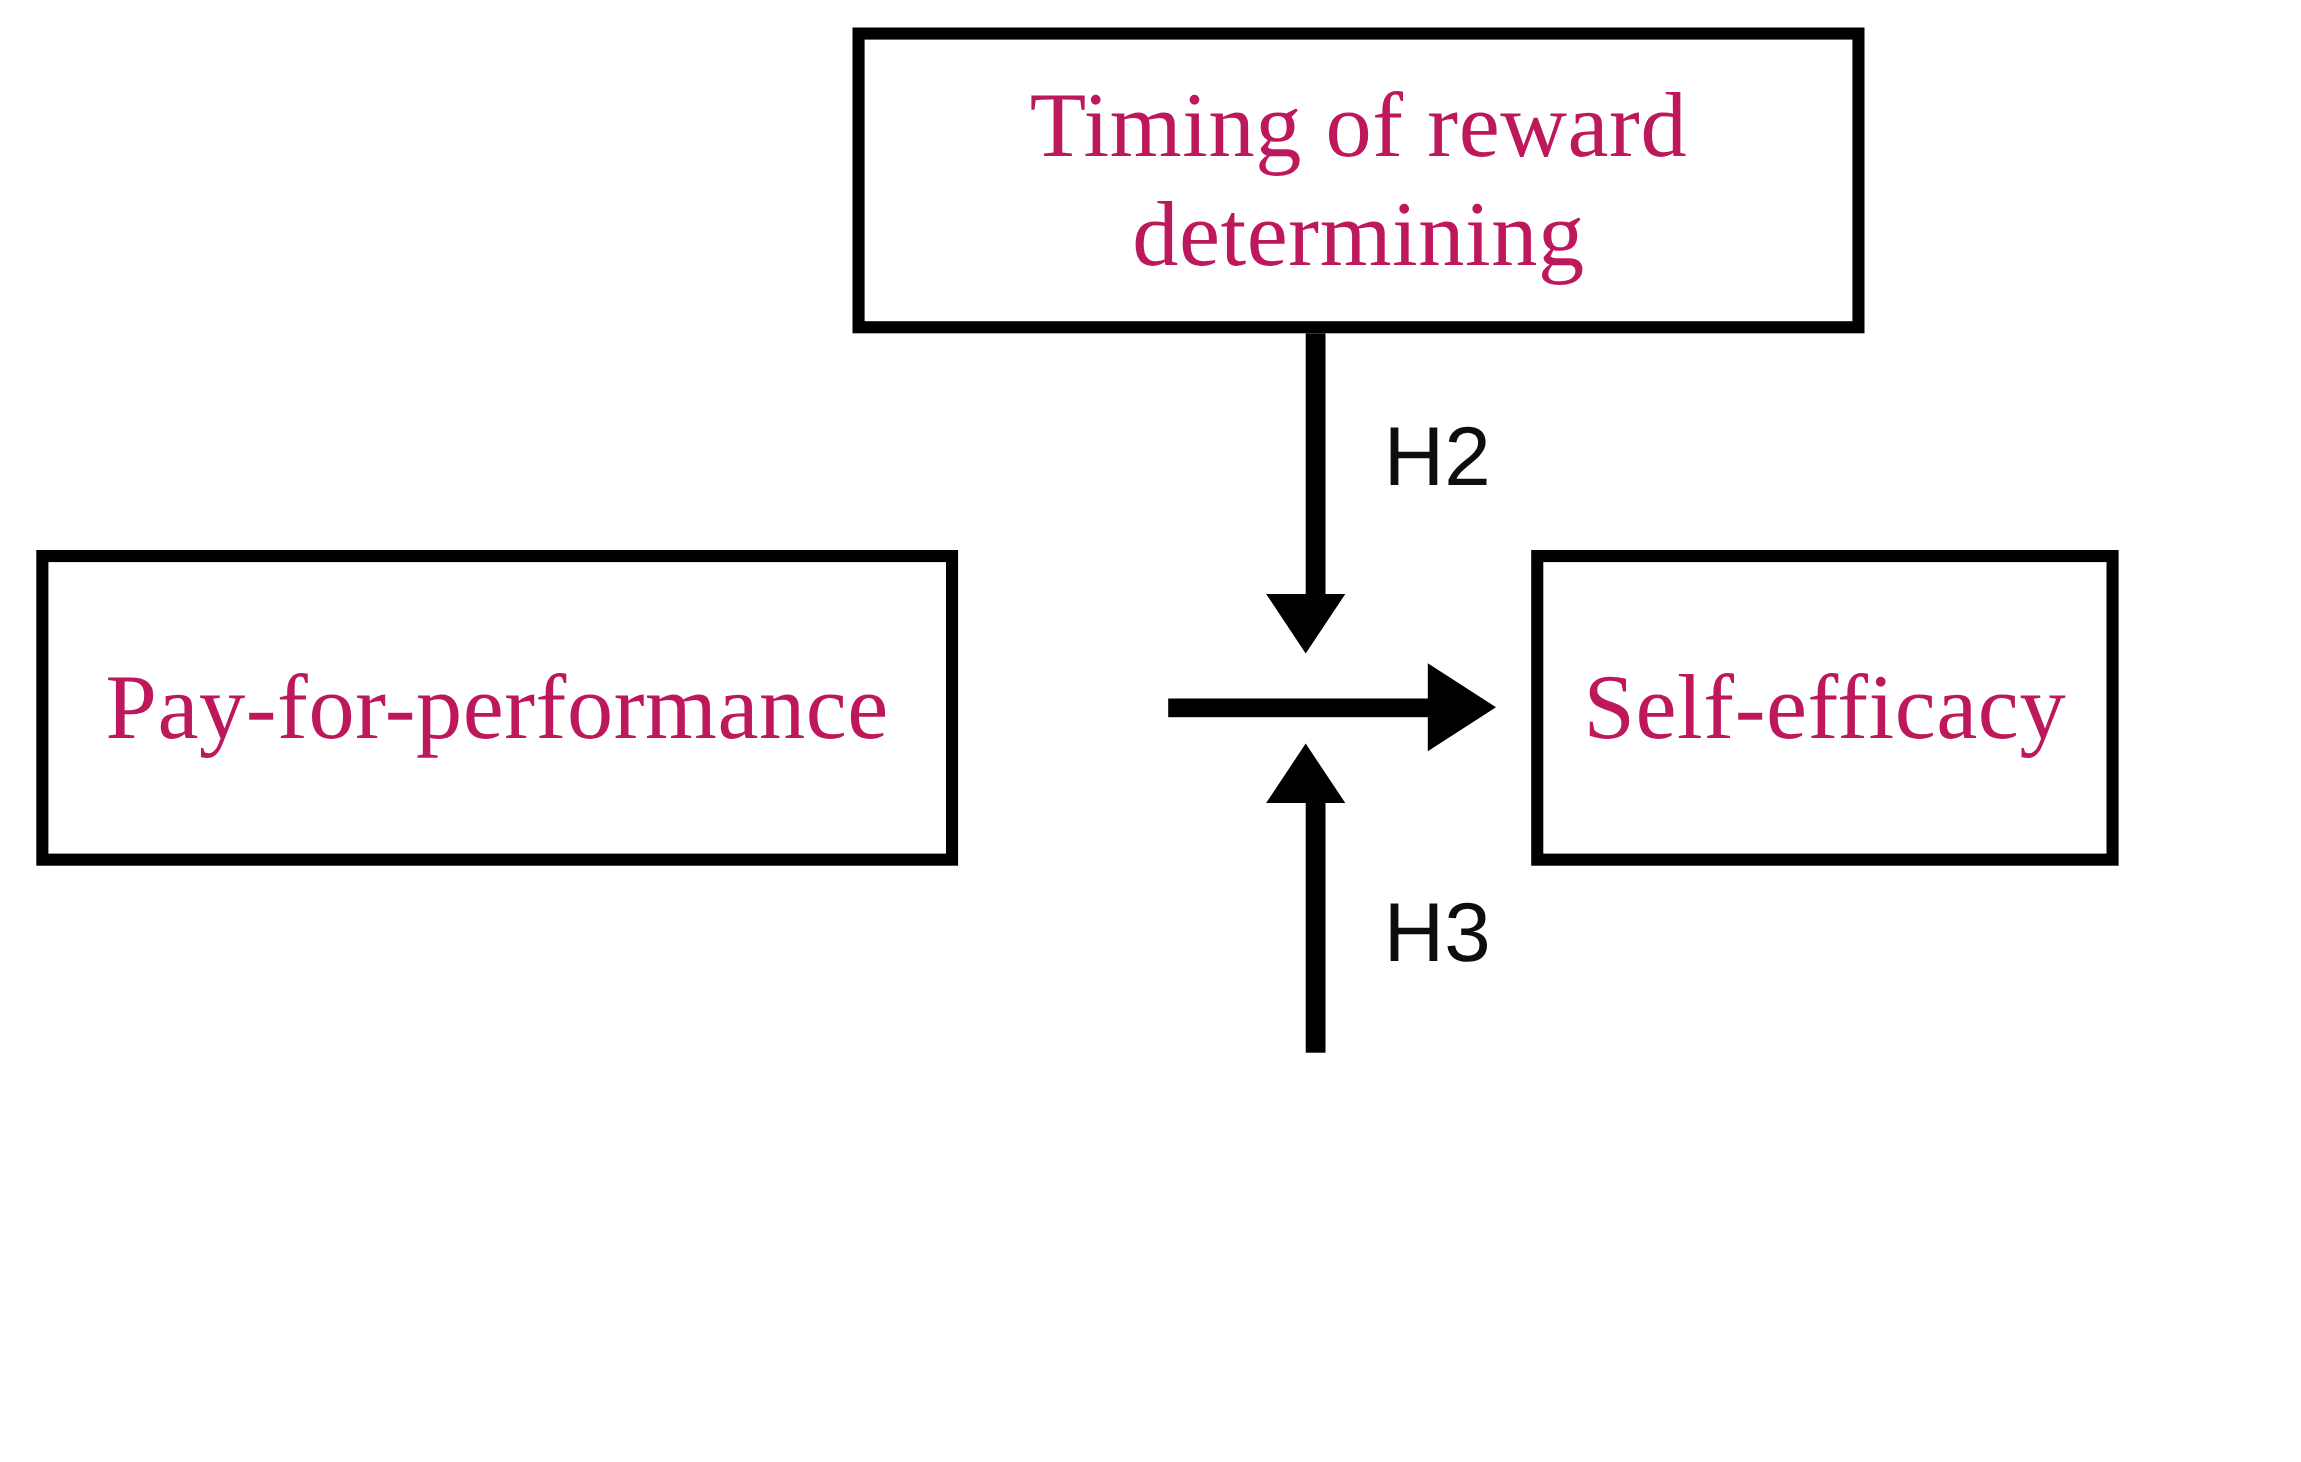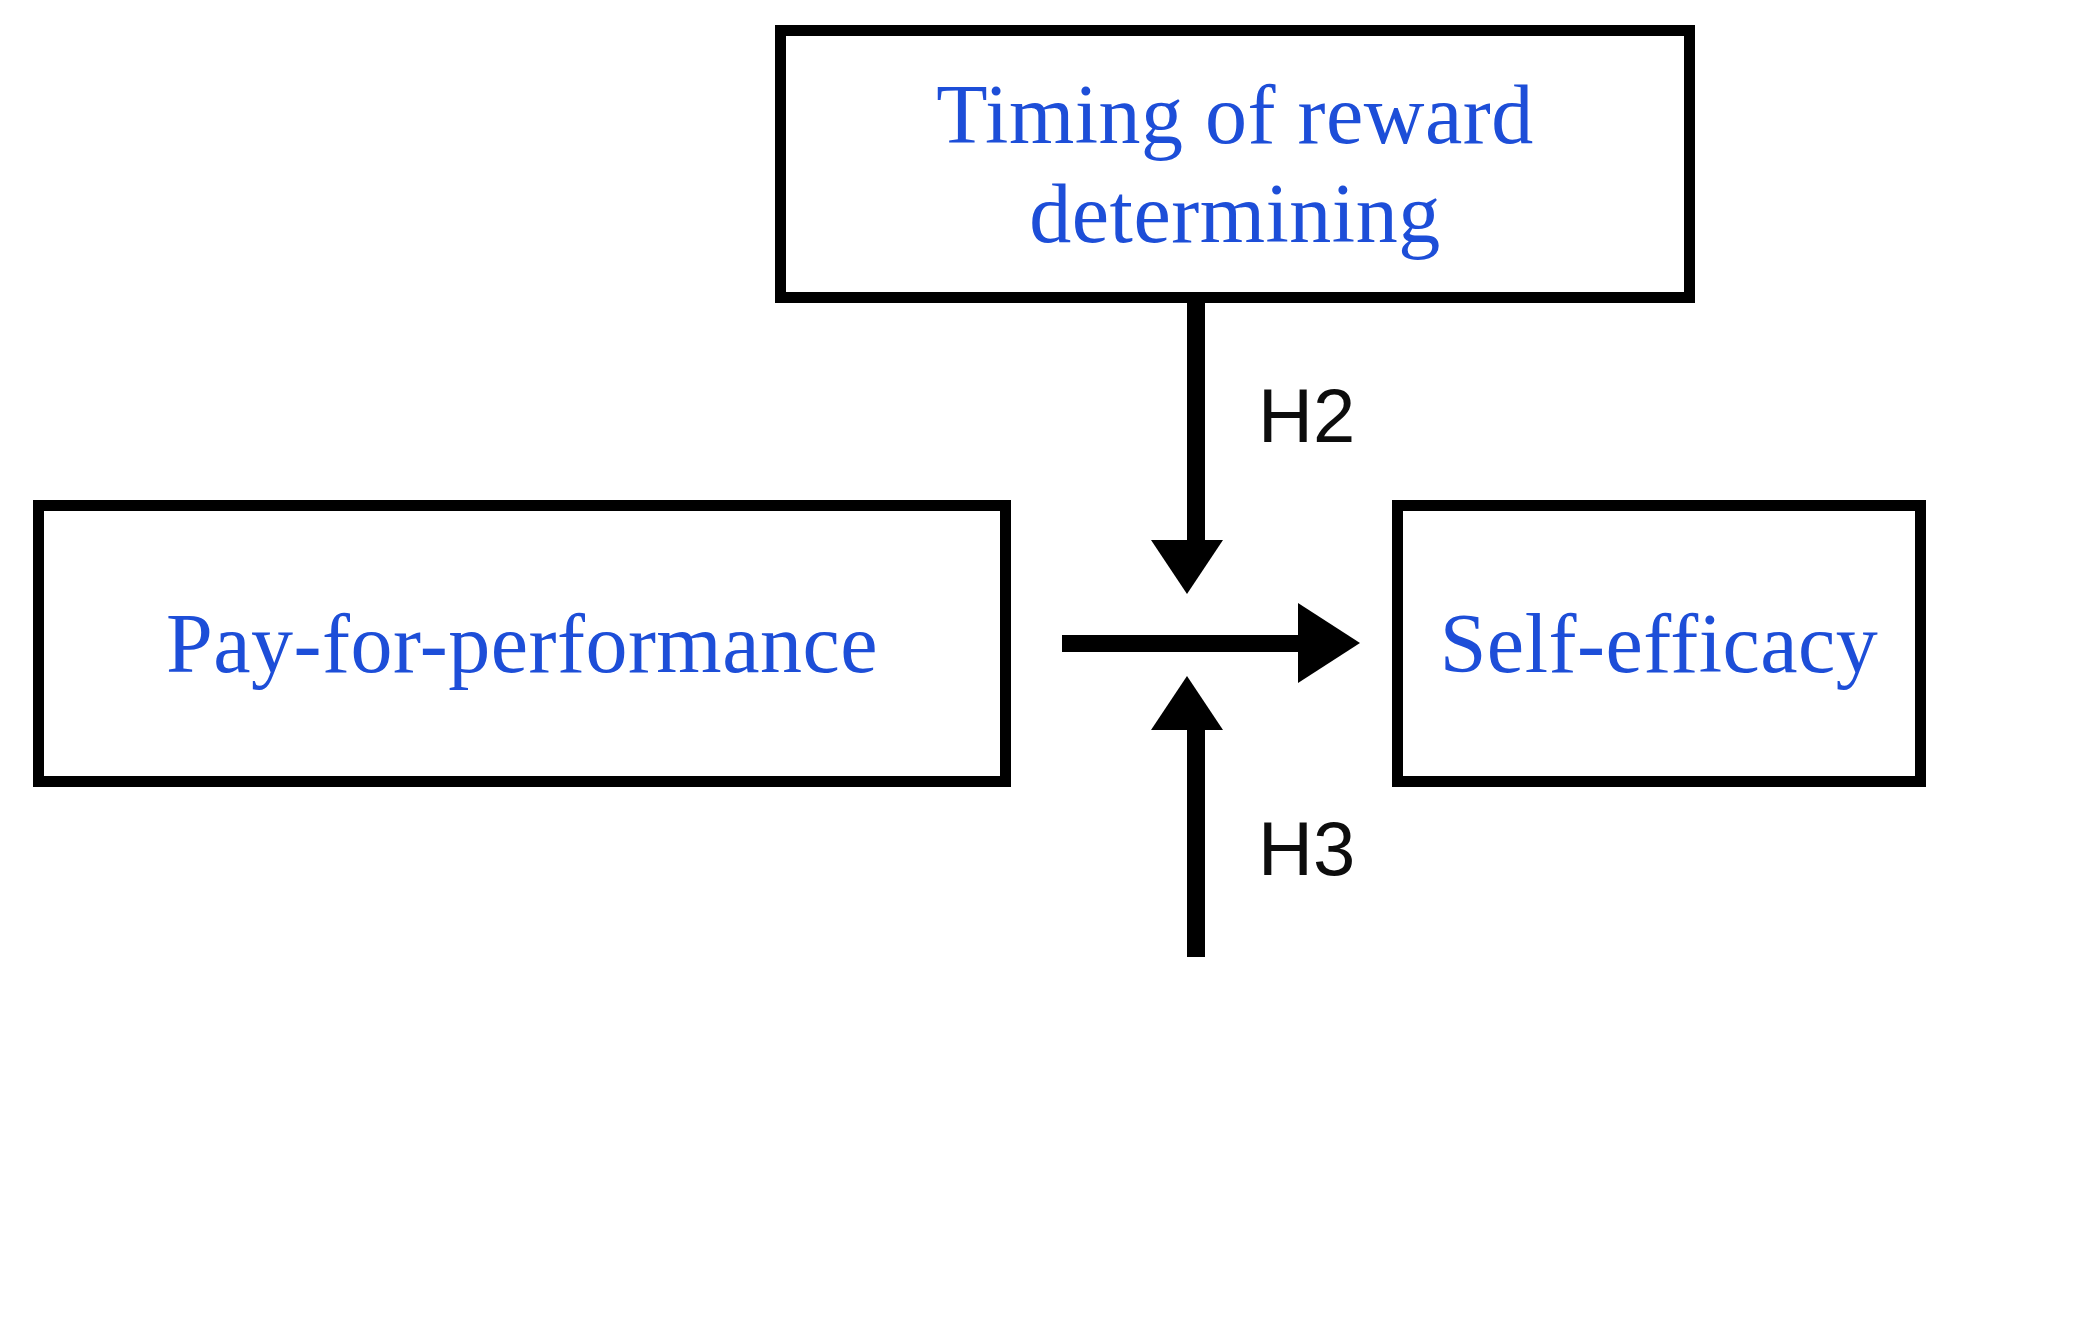--- a/index.html
+++ b/index.html
@@ -20,30 +20,30 @@
     box-sizing: border-box;
     border: 11px solid #000000;
     background: #ffffff;
     display: flex;
     align-items: center;
     justify-content: center;
     text-align: center;
   }
   .node-label {
     font-family: "Liberation Serif", "DejaVu Serif", serif;
-    color: #1d4ed8;
+    color: #be185d;
     font-size: 84px;
     line-height: 1.18;
     letter-spacing: 0.5px;
     white-space: pre-line;
   }
 
   
   #box-timing   { left: 775px;  top: 25px;   width: 920px; height: 278px; }
-  #box-pfp      { left: 33px;   top: 500px;  width: 978px; height: 287px; }
+  #box-pfp      { left: 33px;   top: 500px;  width: 838px; height: 287px; }
   #box-self     { left: 1392px; top: 500px;  width: 534px; height: 287px; }
   #box-standards{ left: 866px;  top: 966px;  width: 713px; height: 325px; }
 
   
   .arrow-shaft-v {
     position: absolute;
     width: 18px;
     background: #000000;
   }
   .arrow-shaft-h {

